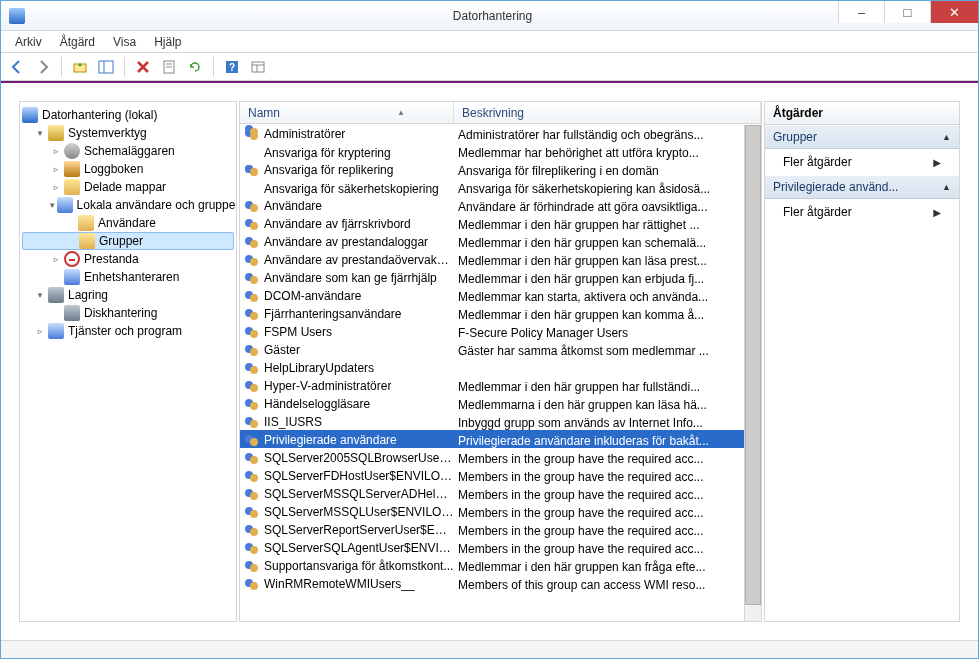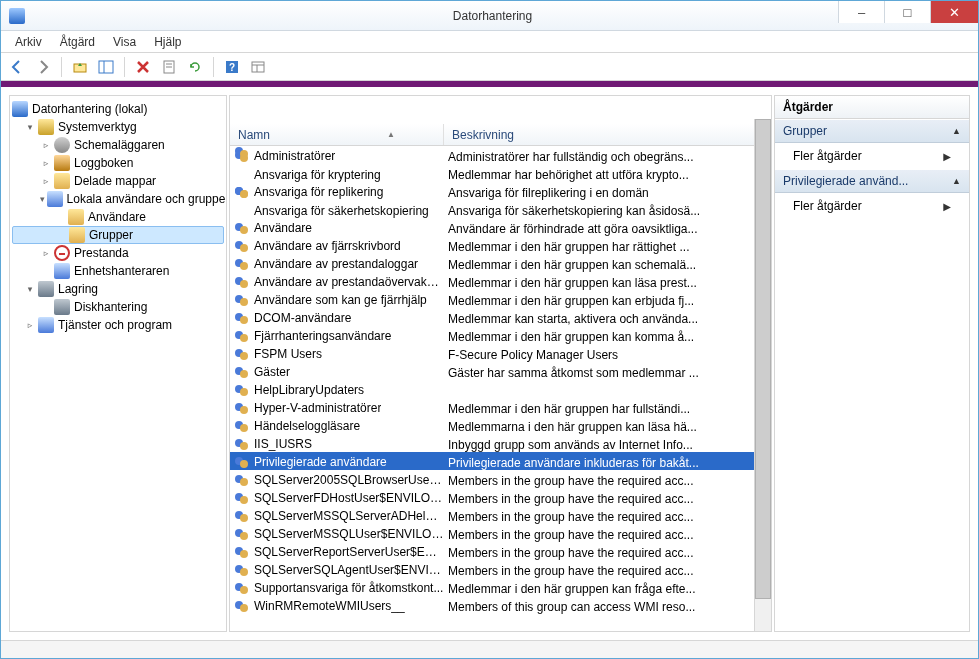--- a/index.html
+++ b/index.html
@@ -87,22 +87,22 @@
   display: inline-flex; align-items: center; justify-content: center;
   border: 1px solid transparent;
   border-radius: 2px;
 }
 .tsep { width: 1px; height: 20px; background: #d6d6d6; margin: 0 4px; }
 
 .content {
   flex: 1;
   display: flex;
   min-height: 0;
-  border-top: 6px solid #701a75;
-  padding: 8px;
+  border-top: 2px solid #701a75;
+  padding: 18px;
   gap: 2px;
 }
 .panel {
   border: 1px solid #d6d6d6;
   background: #fff;
   overflow: auto;
   position: relative;
 }
 .tree-panel { width: 218px; }
 .list-panel { flex: 1; display: flex; flex-direction: column; }
@@ -151,21 +151,20 @@
 .tree-row.selected .tlabel { color: #000; }
 .tlabel { color: #000; }
 
 
 .list-header {
   display: flex;
   background: linear-gradient(#fff,#f0f4f8);
   border-bottom: 1px solid #d6d6d6;
   height: 22px;
   flex-shrink: 0;
-  margin-top: 28px;
 }
 .list-header .col {
   padding: 3px 8px;
   border-right: 1px solid #e0e0e0;
   color: #2a4a7a;
   font-size: 12px;
   display: flex; align-items: center; gap: 4px;
 }
 .col-name { width: 214px; }
 .col-desc { flex: 1; }

